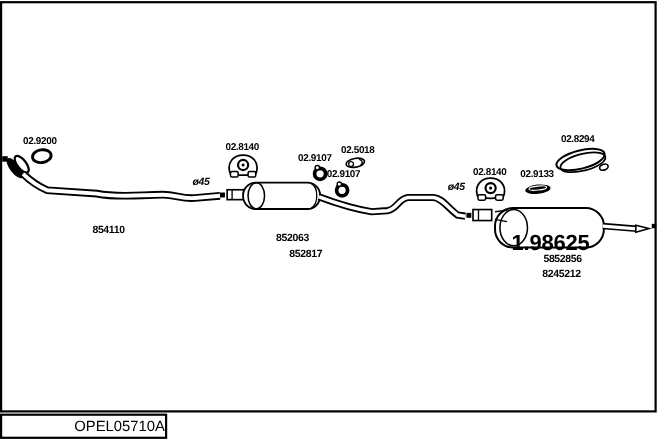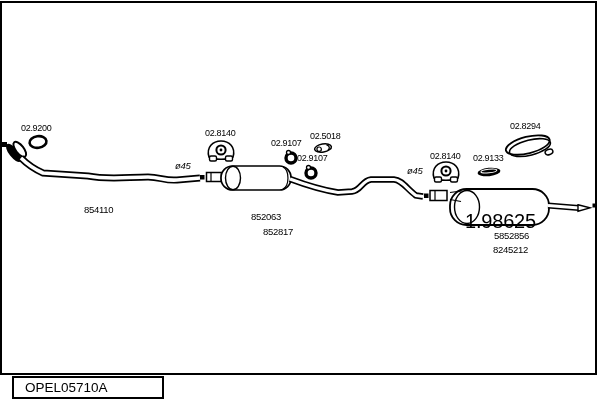--- a/index.html
+++ b/index.html
@@ -5,29 +5,29 @@
   html,body{margin:0;padding:0;background:#fff;}
   .screen{
     position:relative;width:600px;height:400px;background:#ffffff;
     font-family:"Liberation Sans",sans-serif;color:#000;overflow:hidden;
   }
   .frame{
     position:absolute;left:0;top:1px;width:597px;height:374px;
     border:2px solid #000;box-sizing:border-box;background:#fff;
   }
   svg.drawing{position:absolute;left:0;top:0;}
-  .lbl{position:absolute;font-weight:normal;white-space:nowrap;line-height:1;color:#000;}
+  .lbl{position:absolute;font-weight:bold;white-space:nowrap;line-height:1;color:#000;}
   .ref-sm{font-size:9px;letter-spacing:-0.3px;}
   .ref-lg{font-size:20px;letter-spacing:-0.2px;}
   .oe{font-size:9.5px;letter-spacing:-0.3px;}
   .dia{font-size:9.5px;font-style:italic;letter-spacing:-0.3px;}
   .code-box{
-    position:absolute;left:12px;top:376px;width:152px;height:23px;
+    position:absolute;left:0;top:376px;width:152px;height:23px;
     border:2px solid #000;box-sizing:border-box;background:#fff;
-    display:flex;align-items:center;padding-left:11px;font-size:13.5px;
+    display:flex;align-items:center;padding-left:11px;font-size:13.5px;justify-content:flex-end;
   }
 </style>
 </head>
 <body>
 
 <div class="screen">
 
   <div class="frame"></div>
 
   <svg class="drawing" width="600" height="375" viewBox="0 0 600 375">

